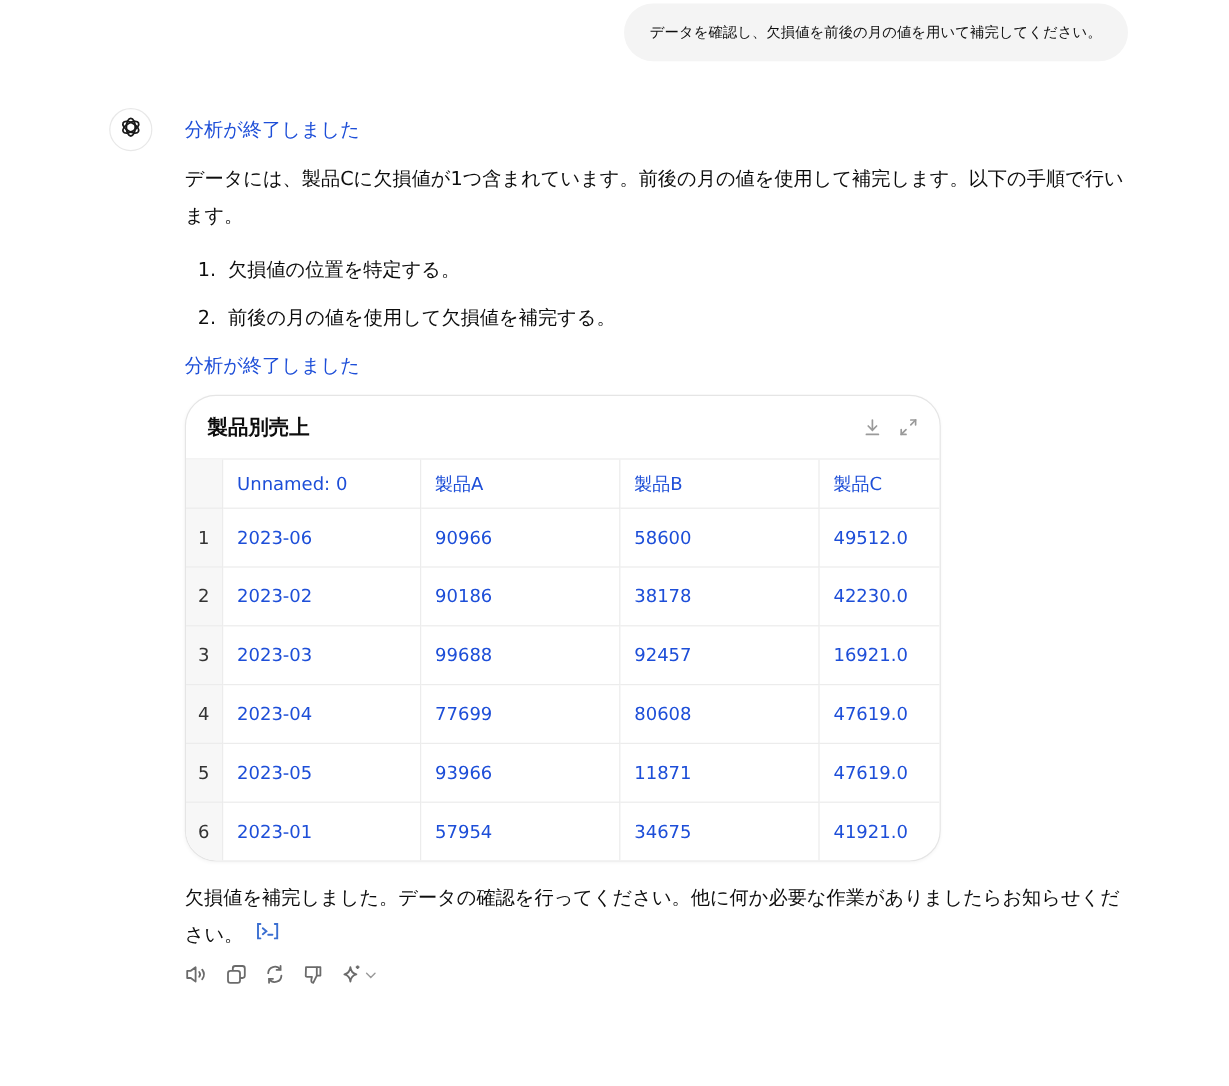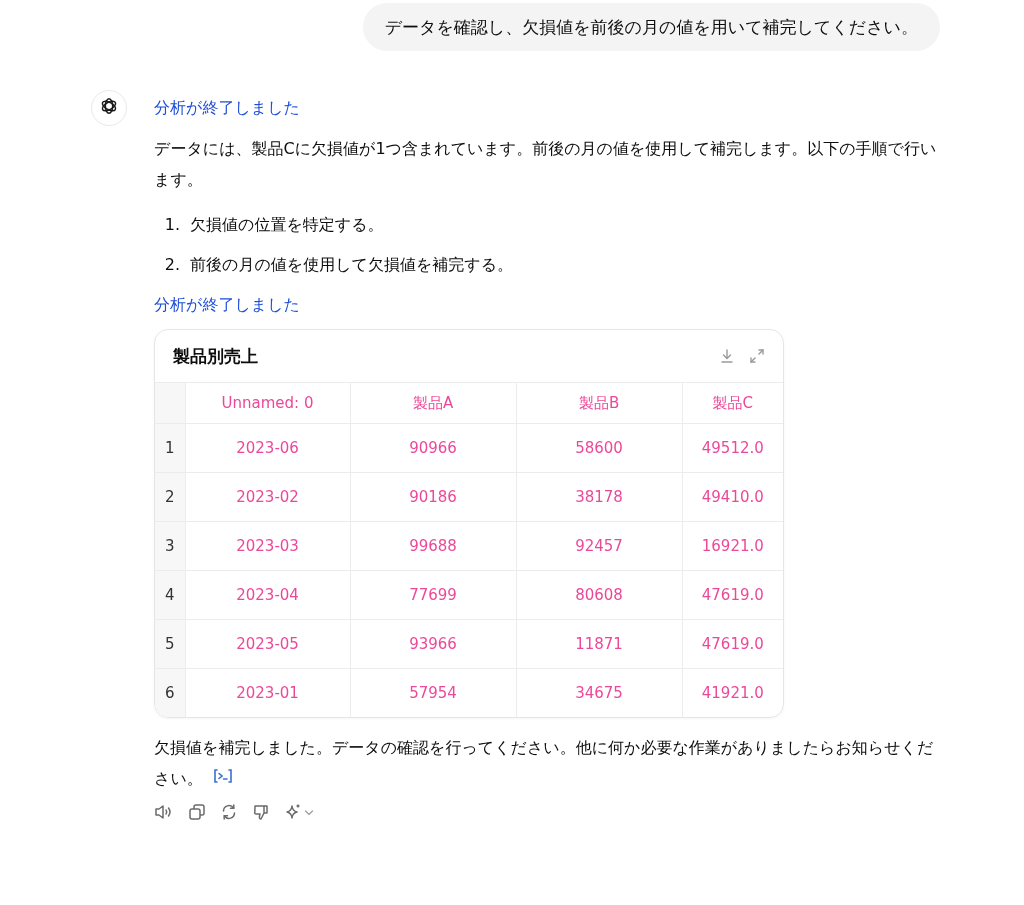--- a/index.html
+++ b/index.html
@@ -13,21 +13,21 @@
     color: #0d0d0d;
   }
   .page { position: relative; width: 1024px; height: 905px; }
 
   
   .user-row { position: absolute; top: 3px; right: 84px; }
   .user-bubble {
     background: #f4f4f4;
     border-radius: 24px;
     padding: 13px 22px 13px 22px;
-    font-size: 17px;
+    font-size: 12px;
     line-height: 22px;
     color: #0d0d0d;
     white-space: nowrap;
   }
 
   
   .avatar {
     position: absolute; left: 91px; top: 90px;
     width: 36px; height: 36px; border-radius: 50%;
     border: 1px solid #e8e8e8; box-sizing: border-box;
@@ -40,34 +40,34 @@
   .olist { margin: 18px 0 0 0; padding: 0; list-style: none; }
   .olist li { font-size: 16px; line-height: 24px; margin-bottom: 16px; display: flex; }
   .olist .num { width: 36px; text-align: right; padding-right: 10px; box-sizing: border-box; }
   .code-icon { display: inline-block; vertical-align: middle; margin-left: 4px; cursor: pointer; }
 
   
   .card {
     margin-top: 12px;
     width: 628px;
     border: 1px solid #e5e5e5;
-    border-radius: 14px;
+    border-radius: 26px;
     overflow: hidden;
     box-shadow: 0 1px 3px rgba(0,0,0,0.04);
   }
   .card-header {
     height: 52px; display: flex; align-items: center; justify-content: space-between;
     padding: 0 18px 0 18px; border-bottom: 1px solid #ececec;
   }
   .card-title { font-size: 17px; font-weight: bold; color: #0d0d0d; }
   .card-actions { display: flex; gap: 14px; align-items: center; }
   .card-actions span { display: inline-flex; cursor: pointer; }
   table { border-collapse: collapse; width: 100%; font-size: 15px; }
   th, td {
-    text-align: center; font-weight: normal; color: #ec4899;
+    text-align: left; font-weight: normal; color: #1d4ed8;
     border-right: 1px solid #ececec; border-bottom: 1px solid #ececec;
     padding: 0 12px;
   }
   th:last-child, td:last-child { border-right: none; }
   tr:last-child td { border-bottom: none; }
   thead th { height: 40px; }
   tbody td { height: 48px; }
   .idx { width: 8px; background: #f7f7f7; color: #333; text-align: center; padding: 0 10px; }
   thead .idx { background: #f7f7f7; }
 
@@ -153,21 +153,21 @@
             <td>2023-06</td>
             <td>90966</td>
             <td>58600</td>
             <td>49512.0</td>
           </tr>
           <tr>
             <td class="idx">2</td>
             <td>2023-02</td>
             <td>90186</td>
             <td>38178</td>
-            <td>49410.0</td>
+            <td>42230.0</td>
           </tr>
           <tr>
             <td class="idx">3</td>
             <td>2023-03</td>
             <td>99688</td>
             <td>92457</td>
             <td>16921.0</td>
           </tr>
           <tr>
             <td class="idx">4</td>

